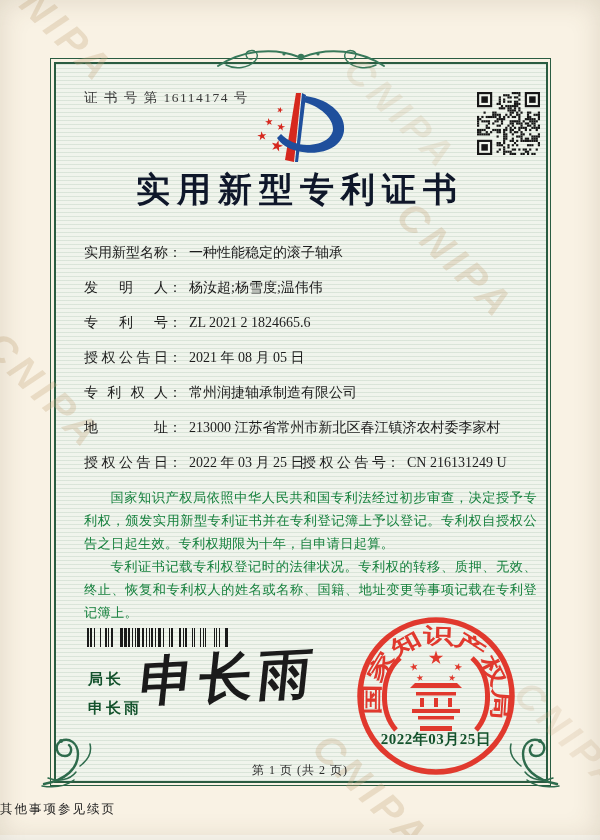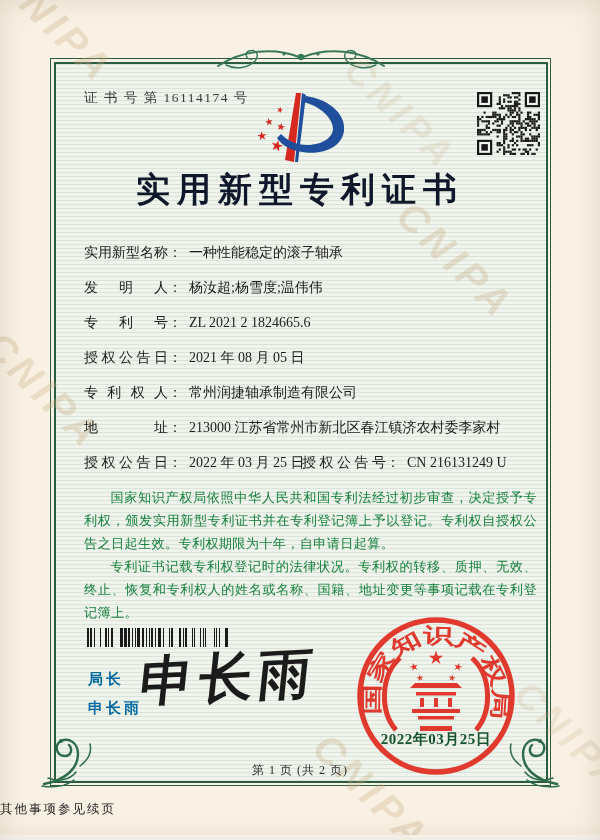--- a/index.html
+++ b/index.html
@@ -37,21 +37,21 @@
   .flabel{display:inline-block;width:84px;text-align:justify;text-align-last:justify}
   .fcolon{margin-right:7px}
   .pair2{position:absolute;left:218px;top:0}
 
   .body-text{left:84px;top:486px;width:453px;font-size:13.2px;line-height:23px;
     color:#15803d;text-align:justify;letter-spacing:.3px}
   .body-text p{margin:0;text-indent:2em}
 
   .barcode{left:85px;top:628px}
   .director{left:88px;top:670px;font-family:Liberation Serif, serif;
-    font-size:15px;font-weight:700;letter-spacing:3px;color:#0369a1}
+    font-size:15px;font-weight:700;letter-spacing:3px;color:#14532d}
   .director div{margin-bottom:10px}
   .autograph{left:140px;top:642px;font-size:54px;font-weight:600;letter-spacing:5px;color:#1b1b1b;
     transform:rotate(-3deg) skewX(-9deg);white-space:nowrap}
 
   .seal{left:354px;top:614px;width:164px;height:164px}
   .seal-date{left:354px;top:730px;width:164px;text-align:center;font-size:15px;font-weight:700;
     color:#14532d;letter-spacing:.5px;white-space:nowrap}
 
   .page-info{left:0;width:600px;top:762px;text-align:center;font-size:12px;letter-spacing:1px;color:#2d2d2d}
   .cont-note{left:0;width:600px;top:801px;font-size:12.5px;letter-spacing:2px;color:#232323;z-index:4}

